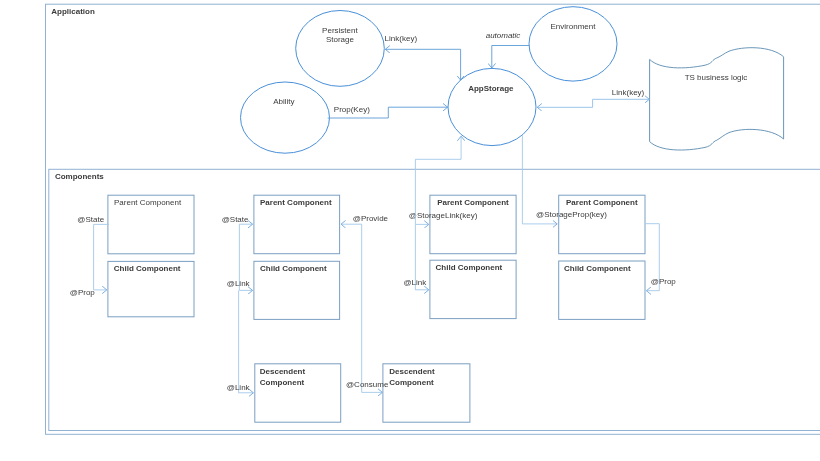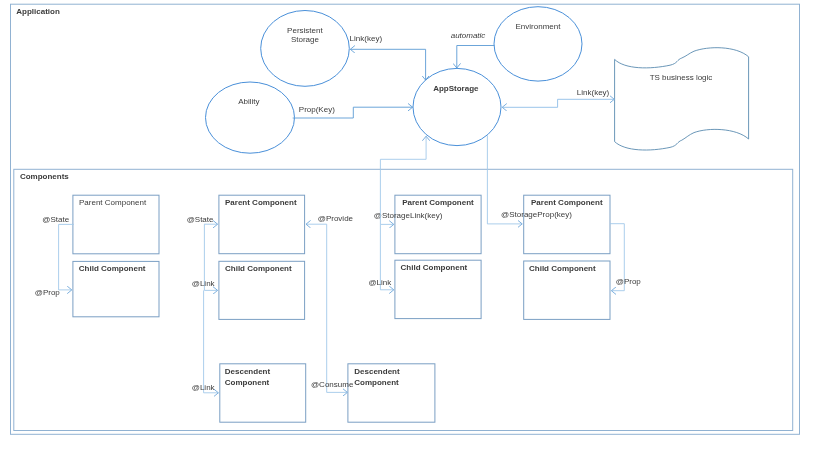--- a/index.html
+++ b/index.html
@@ -1,18 +1,18 @@
 <!DOCTYPE html>
 <html><head>
 <meta charset="utf-8">
 <title>ArkUI State Management Diagram</title>
 <style>
   html,body{margin:0;padding:0;background:#ffffff;}
   body{width:820px;height:461px;overflow:hidden;font-family:"Liberation Sans",sans-serif;}
-  #stage{position:relative;width:696px;height:461px;}
+  #stage{position:relative;width:696px;height:461px;padding-left:35px;}
   svg{display:block;}
   .lbl{font-family:"Liberation Sans",sans-serif;fill:#3b3b3b;font-size:8px;}
   .bold{font-weight:bold;}
   .ctr{text-anchor:middle;}
   .ital{font-style:italic;}
 </style>
 </head>
 <body>
 
 <div id="stage">

